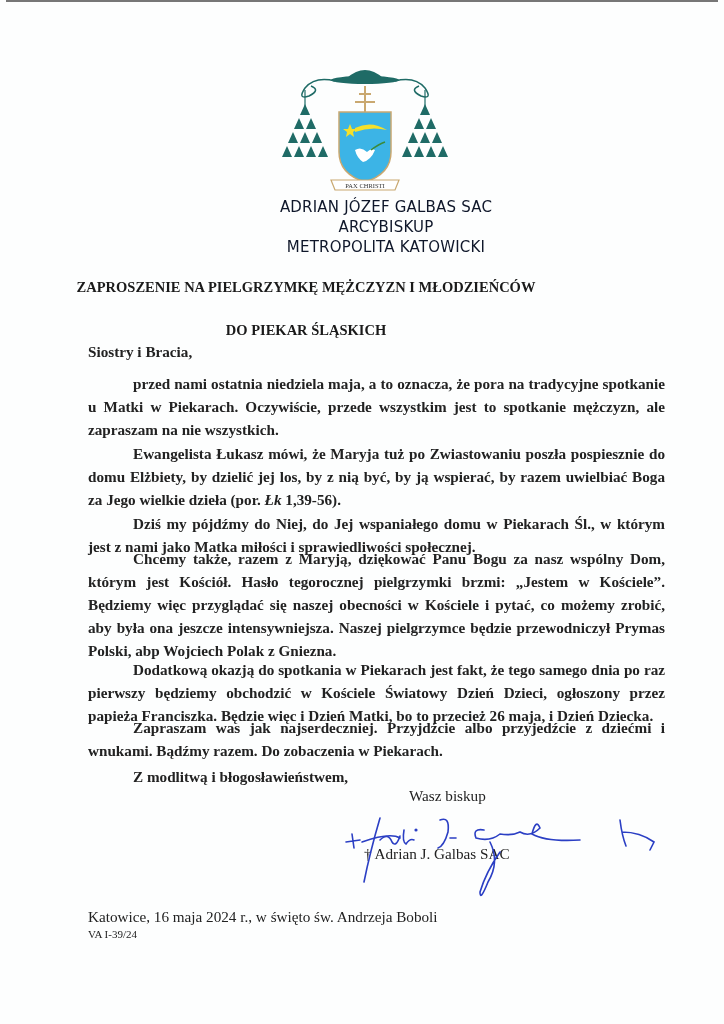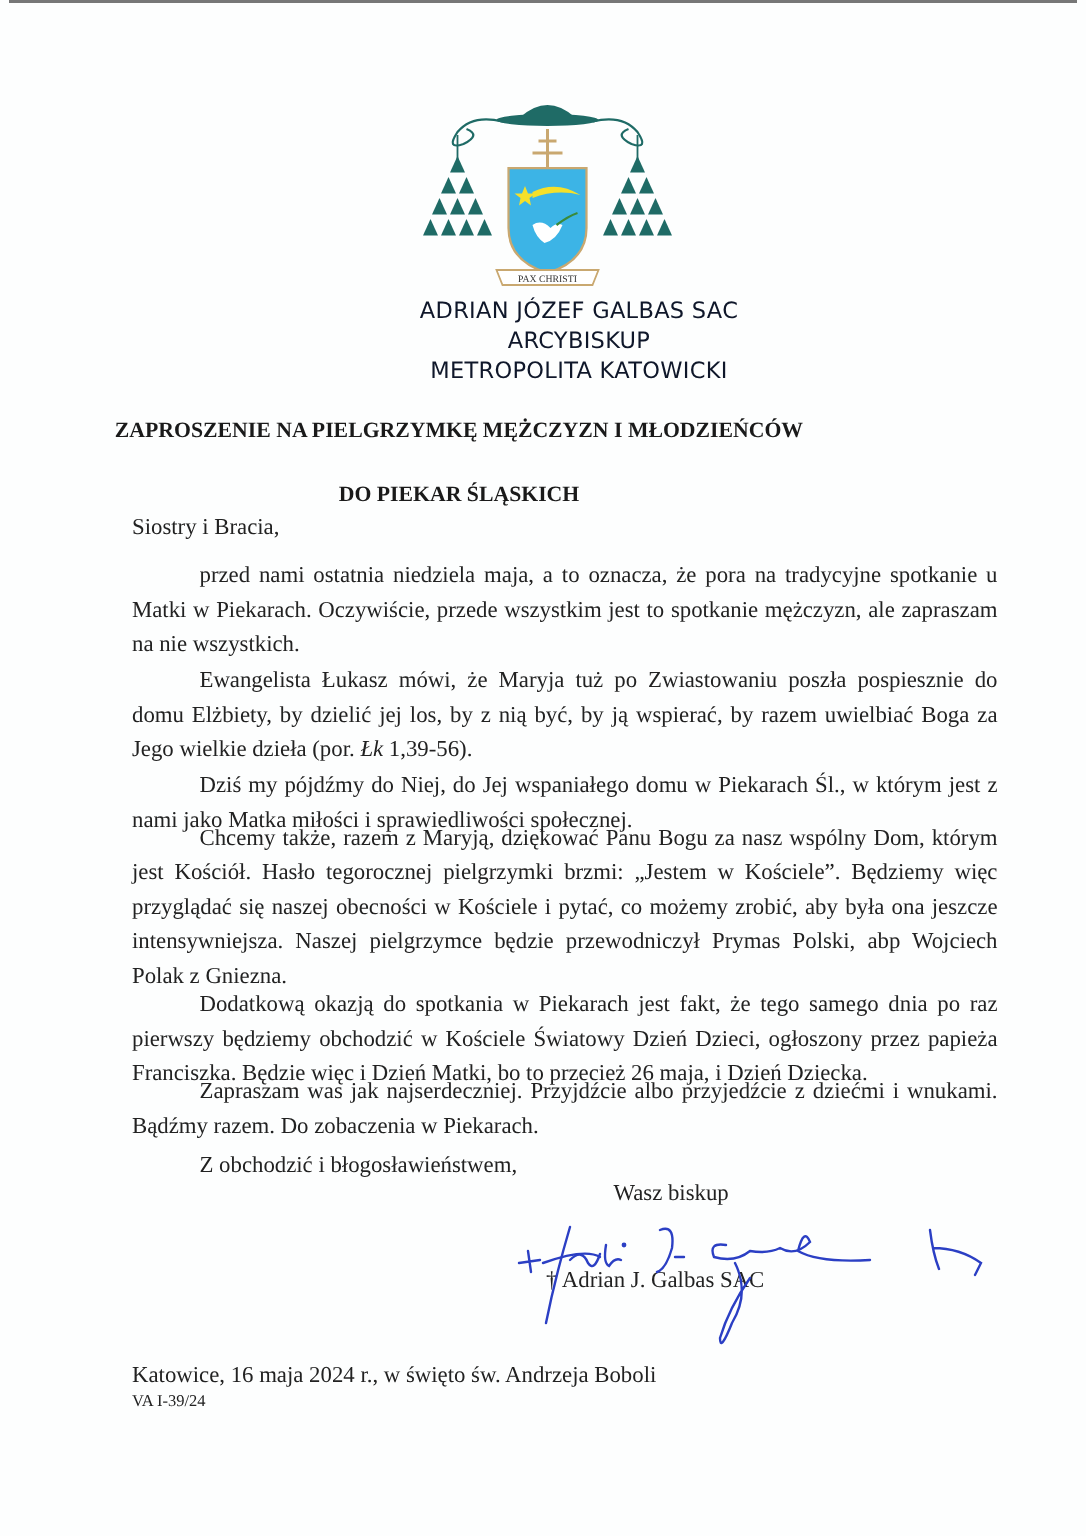--- a/index.html
+++ b/index.html
@@ -14,21 +14,21 @@
     font-family:"DejaVu Sans", sans-serif; color:#0f172a; font-size:15px; letter-spacing:0.2px;padding-left:24px;
   }
   .h1 { top:198px; } .h2 { top:218px; } .h3 { top:238px; }
   .title {
     position:absolute; left:0; width:612px; text-align:center; font-weight:bold;
     font-size:14.5px; line-height:18px; color:#1a1a1a;
   }
   .t1 { top:278px; } .t2 { top:296px;margin-top:25px; }
   .para {
     position:absolute; left:88px; width:577px; font-size:15.2px; line-height:23px;
-    text-align:justify; color:#222;
+    text-align:justify; color:#222;font-weight:bold;
   }
   .indent { text-indent:45px; }
   .sal { top:340px; }
   .p1 { top:372px; }
   .p2 { top:442px; }
   .p3 { top:512px; }
   .p4 { top:547px; }
   .p5 { top:658px; }
   .p6 { top:716px; }
   .p7 { top:765px; left:133px; }
@@ -108,21 +108,21 @@
 <div class="title t1">ZAPROSZENIE NA PIELGRZYMKĘ MĘŻCZYZN I MŁODZIEŃCÓW</div>
 <div class="title t2">DO PIEKAR ŚLĄSKICH</div>
 
 <div class="para sal">Siostry i Bracia,</div>
 <div class="para indent p1">przed nami ostatnia niedziela maja, a to oznacza, że pora na tradycyjne spotkanie u Matki w Piekarach. Oczywiście, przede wszystkim jest to spotkanie mężczyzn, ale zapraszam na nie wszystkich.</div>
 <div class="para indent p2"><span>Ewangelista Łukasz mówi, że Maryja tuż po Zwiastowaniu poszła pospiesznie do domu Elżbiety, by dzielić jej los, by z nią być, by ją wspierać, by razem uwielbiać Boga za Jego wielkie  dzieła (por.</span> <i>Łk</i><span> 1,39-56).</span></div>
 <div class="para indent p3">Dziś my pójdźmy do Niej, do Jej wspaniałego domu w Piekarach Śl., w którym jest z nami jako Matka miłości i sprawiedliwości społecznej.</div>
 <div class="para indent p4">Chcemy także, razem z Maryją, dziękować Panu Bogu za nasz wspólny Dom, którym jest Kościół. Hasło tegorocznej pielgrzymki brzmi: „Jestem w Kościele”. Będziemy więc przyglądać się naszej obecności w Kościele i pytać, co możemy zrobić, aby była ona jeszcze intensywniejsza. Naszej pielgrzymce będzie przewodniczył Prymas Polski, abp Wojciech Polak z Gniezna.</div>
 <div class="para indent p5">Dodatkową okazją do spotkania w Piekarach jest fakt, że  tego samego dnia po raz pierwszy będziemy obchodzić w Kościele Światowy Dzień Dzieci, ogłoszony przez papieża Franciszka. Będzie więc i Dzień Matki, bo to przecież 26 maja, i Dzień Dziecka.</div>
 <div class="para indent p6">Zapraszam was jak najserdeczniej. Przyjdźcie albo przyjedźcie z dziećmi i wnukami. Bądźmy razem. Do zobaczenia w Piekarach.</div>
-<div class="para p7">Z obchodzić i błogosławieństwem,</div>
+<div class="para p7">Z modlitwą i błogosławieństwem,</div>
 
 <div class="signoff">Wasz biskup</div>
 <div class="signame">† Adrian J. Galbas SAC</div>
 
 <svg class="sig" viewBox="0 0 360 90">
   <g fill="none" stroke="#2b3fc4" stroke-width="1.6" stroke-linecap="round">
     <path d="M6 30 L20 28 M12 22 L14 36"></path>
     <path d="M40 6 Q30 40 24 70"></path>
     <path d="M22 30 Q50 20 60 26"></path>
     <path d="M40 28 Q48 20 52 30 Q56 36 60 24"></path>

